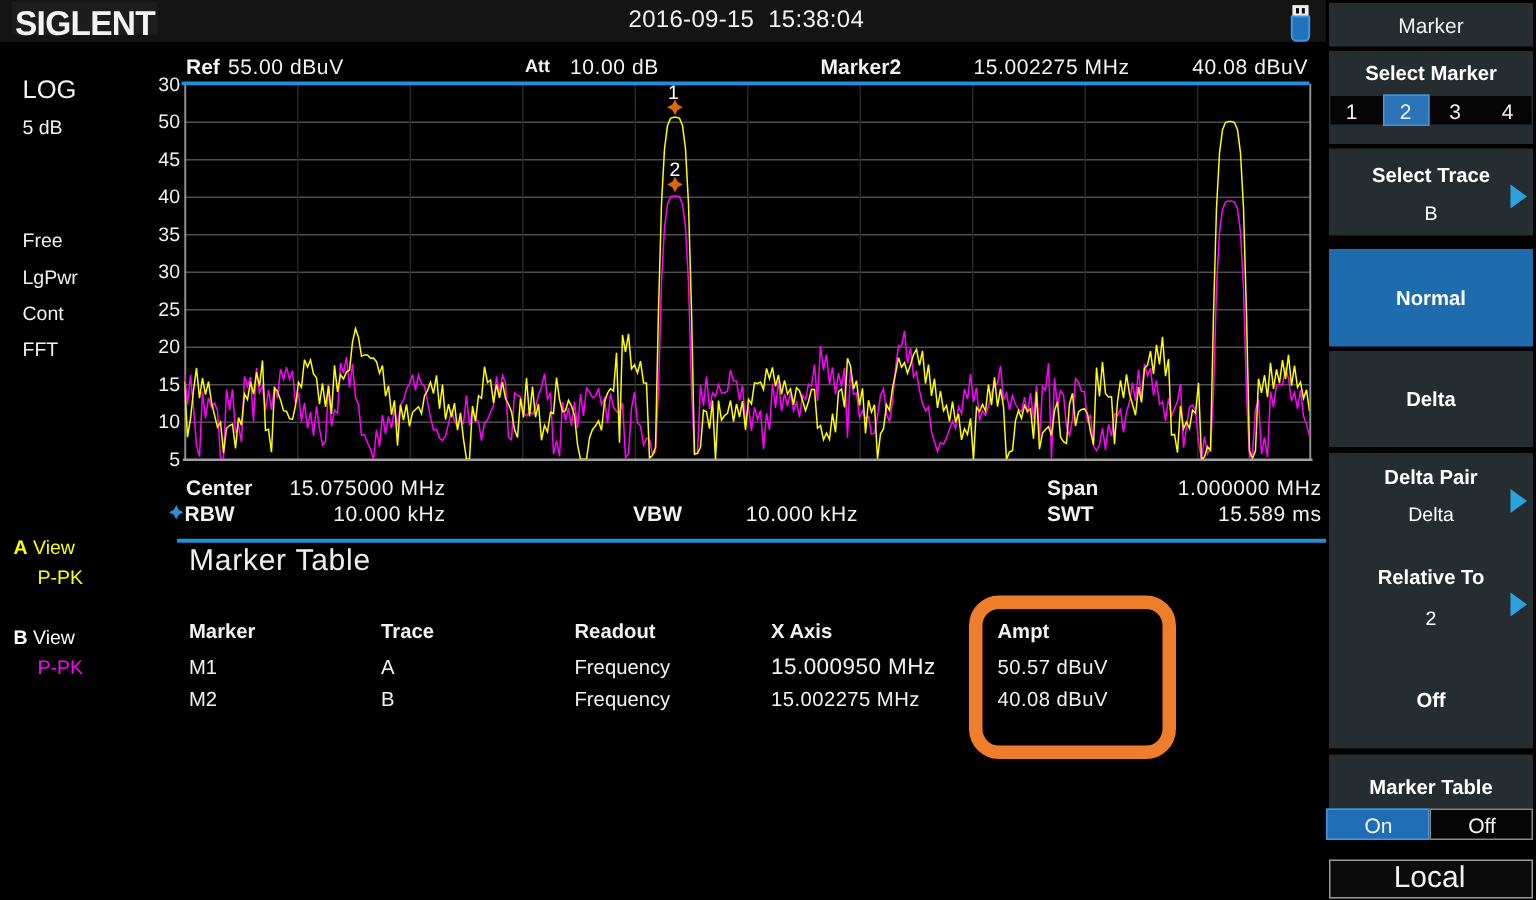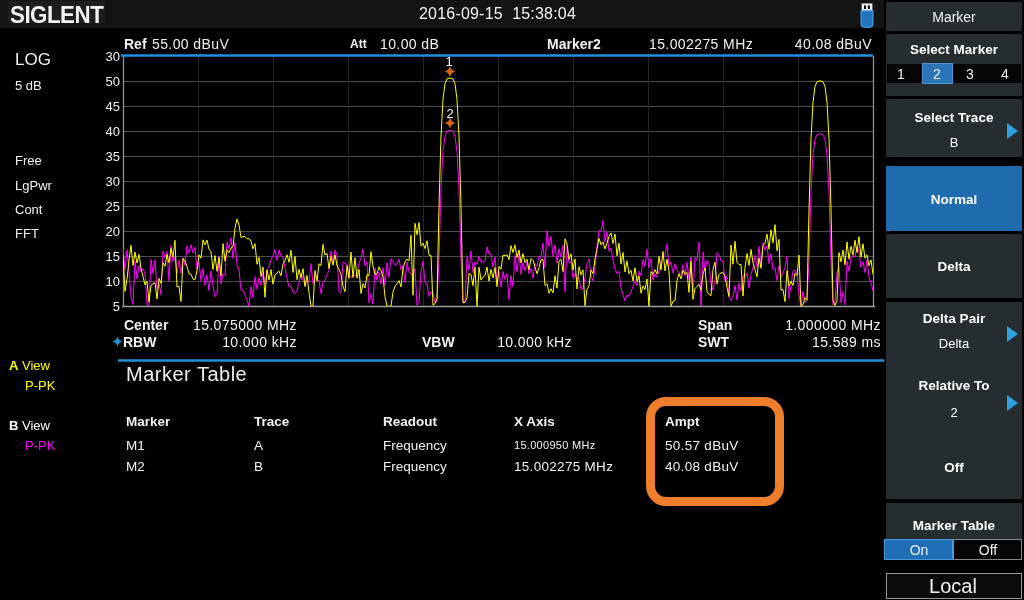--- a/index.html
+++ b/index.html
@@ -109,21 +109,21 @@
 
 <div class="abs" style="left:126px;top:363px;font-size:20px;letter-spacing:0.5px;color:#eee">Marker Table</div>
 <div class="abs w b vc" style="left:126px;top:421px;font-size:13.5px">Marker</div>
 <div class="abs w b vc" style="left:254px;top:421px;font-size:13.5px">Trace</div>
 <div class="abs w b vc" style="left:383px;top:421px;font-size:13.5px">Readout</div>
 <div class="abs w b vc" style="left:514px;top:421px;font-size:13.5px">X Axis</div>
 <div class="abs w b vc" style="left:665px;top:421px;font-size:13.5px">Ampt</div>
 <div class="abs w vc" style="left:126px;top:445px;font-size:13.5px">M1</div>
 <div class="abs w vc" style="left:254px;top:445px;font-size:13.5px">A</div>
 <div class="abs w vc" style="left:383px;top:445px;font-size:13.5px">Frequency</div>
-<div class="abs w vc" style="left:514px;top:445px;font-size:11px;letter-spacing:0.3px">15.000950 MHz</div>
+<div class="abs w vc" style="left:514px;top:445px;font-size:15px;letter-spacing:0.3px">15.000950 MHz</div>
 <div class="abs w vc" style="left:665px;top:445px;font-size:13.5px;letter-spacing:0.3px">50.57 dBuV</div>
 <div class="abs w vc" style="left:126px;top:466px;font-size:13.5px">M2</div>
 <div class="abs w vc" style="left:254px;top:466px;font-size:13.5px">B</div>
 <div class="abs w vc" style="left:383px;top:466px;font-size:13.5px">Frequency</div>
 <div class="abs w vc" style="left:514px;top:466px;font-size:13.5px;letter-spacing:0.3px">15.002275 MHz</div>
 <div class="abs w vc" style="left:665px;top:466px;font-size:13.5px;letter-spacing:0.3px">40.08 dBuV</div>
 <div class="abs" style="left:646px;top:397px;width:138px;height:109px;border:9px solid #ee7e2c;border-radius:20px"></div>
 
 <div class="abs" style="left:884px;top:0;width:140px;height:600px;background:#000"></div>
 <div class="sec" style="top:2px;height:29px">

